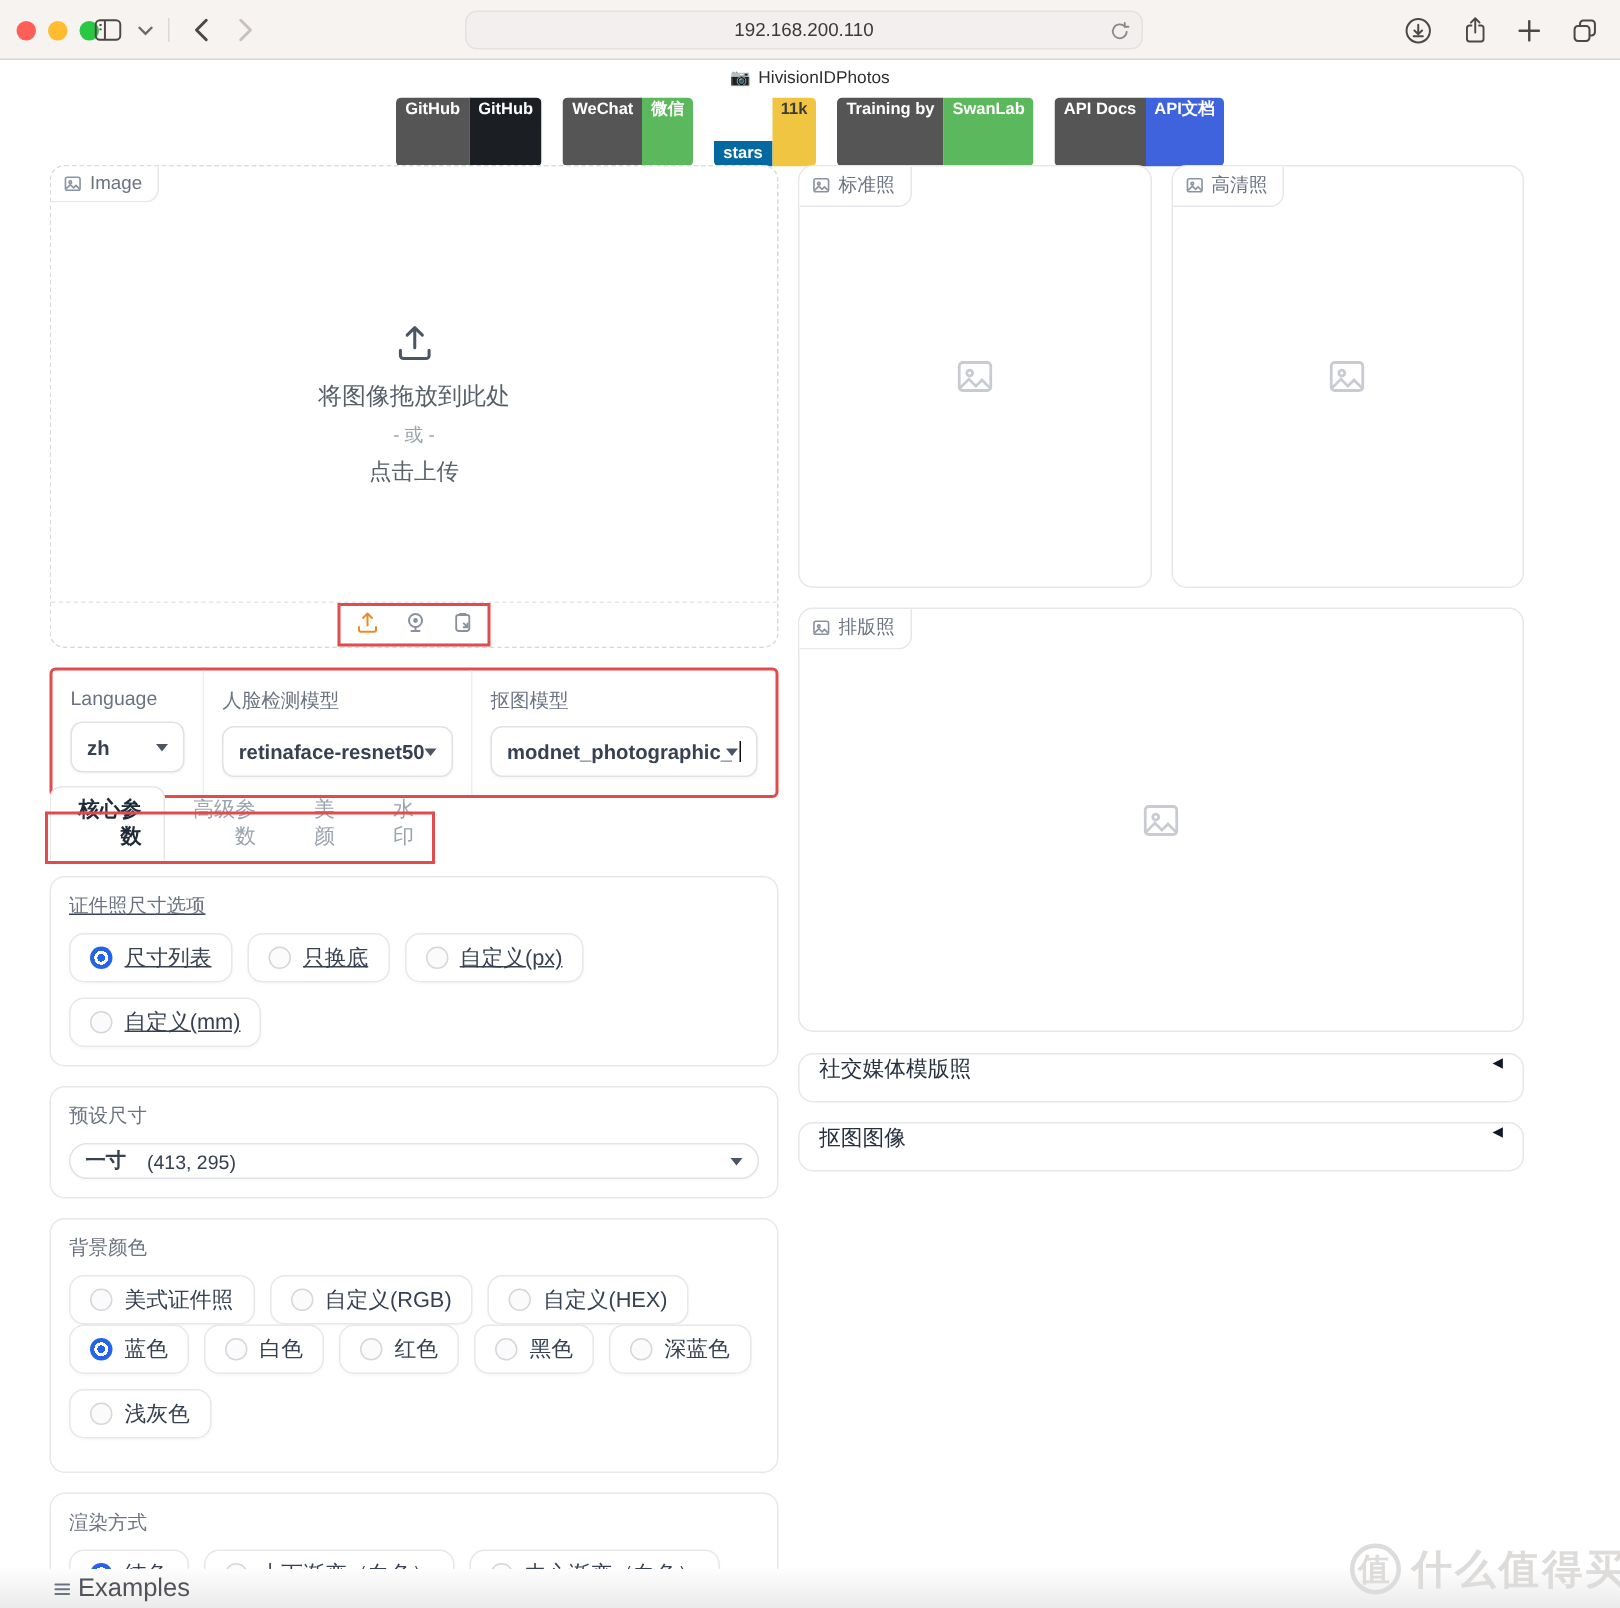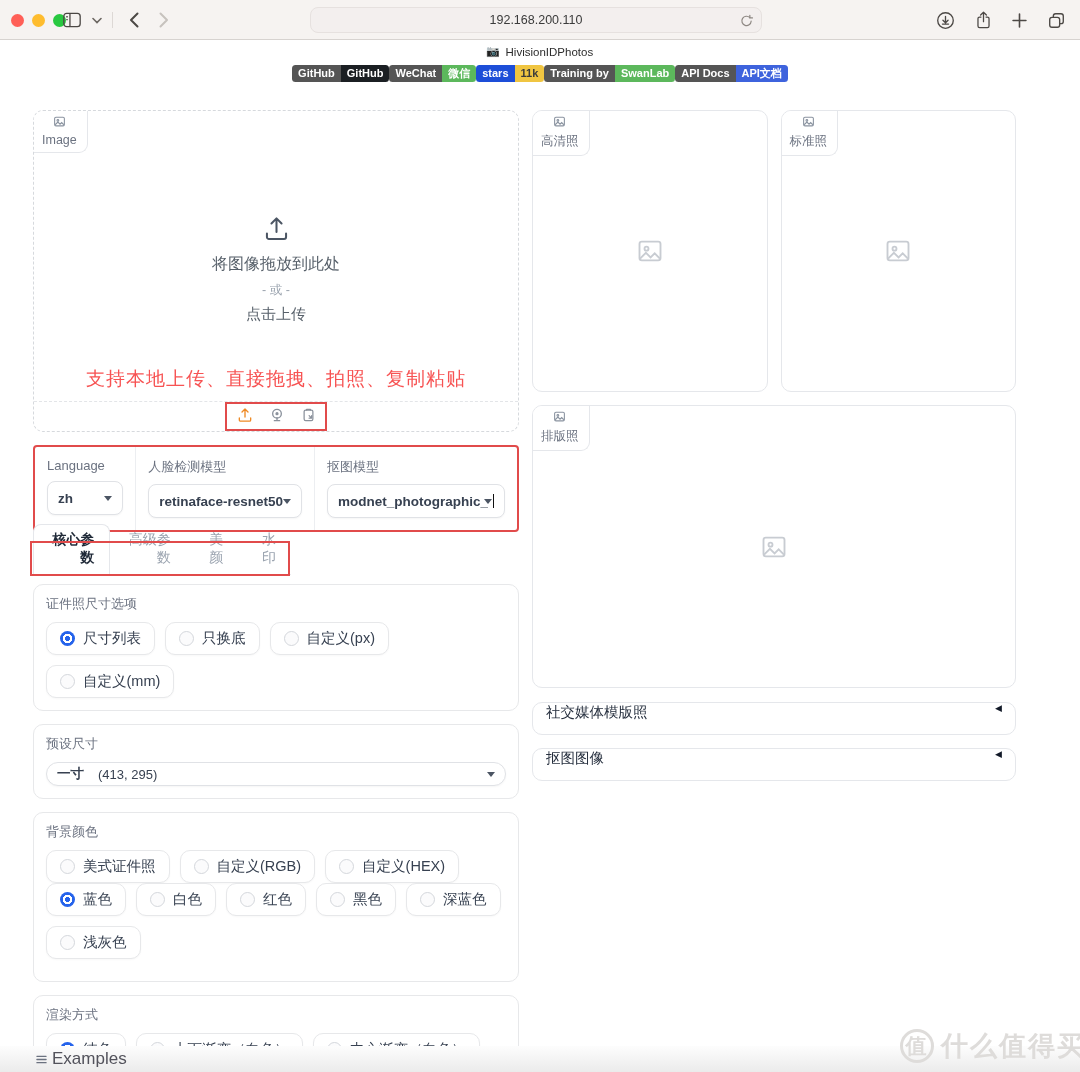--- a/index.html
+++ b/index.html
@@ -20,38 +20,38 @@
     border:1px solid #e6e1df;border-radius:8px;display:flex;align-items:center;justify-content:center;
     font-size:12.5px;color:#3b3b3b;}
   .urlbar .reload{position:absolute;right:8px;top:6px;}
   .nav-right{position:absolute;right:14px;top:0;height:40px;display:flex;align-items:center;gap:20px;}
 
   
   .page{position:absolute;top:41px;left:0;right:0;bottom:0;background:#fff;}
   .page-header{position:absolute;top:4px;left:0;right:0;display:flex;justify-content:center;
     align-items:center;gap:5px;font-size:11.5px;color:#2d2d2d;}
   .app-logo{font-size:11px;filter:grayscale(.4);}
-  .badges{position:absolute;top:24px;left:0;right:0;display:flex;justify-content:center;}
+  .badges{position:absolute;top:24px;left:0;right:0;display:flex;justify-content:center;gap:14px;}
   .badge{display:flex;font-size:11px;font-weight:600;border-radius:3.5px;overflow:hidden;line-height:17px;}
   .badge span{padding:0 6px;}
   .b-gray{background:#555;color:#fff;}
   .b-black{background:#1b1f23;color:#fff;}
   .b-green{background:#5cb85c;color:#fff;}
   .b-yellow{background:#f0c541;color:#3b3b3b;}
   .b-blue{background:#3e63dd;color:#fff;}
-  .b-dark{background:#1d4ed8;color:#fff;}
+  .b-dark{background:#0369a1;color:#fff;margin-top:29px;}
 
   
   .left-col{position:absolute;left:33px;top:69px;width:486px;}
   .right-col{position:absolute;left:532px;top:69px;width:484px;}
 
   
   .glabel{position:absolute;top:0;left:0;display:flex;align-items:center;gap:5px;background:#fff;
     padding:4px 10px 5px 8px;border-right:1px solid #e5e7eb;border-bottom:1px solid #e5e7eb;
-    border-radius:9px 0 9px 0;font-size:12.5px;color:#6b7280;z-index:2;flex-direction:column;}
+    border-radius:9px 0 9px 0;font-size:12.5px;color:#6b7280;z-index:2;}
 
   
   .upload-box{position:relative;height:322px;border:1px dashed #d6d9dd;border-radius:10px;background:#fff;}
   .upload-main{height:290px;display:flex;flex-direction:column;align-items:center;padding-top:104px;}
   .drop-text{margin-top:12px;font-size:16px;color:#57606a;}
   .or-text{margin-top:7px;font-size:12.5px;color:#9aa3ae;}
   .click-text{margin-top:6px;font-size:15px;color:#57606a;}
   .hint-text{margin-top:42px;font-size:19px;color:#f75353;letter-spacing:1px;font-weight:500;}
   .upload-footer{position:relative;height:31px;border-top:1px dashed #e3e5e8;display:flex;
     align-items:center;justify-content:center;gap:16px;}
@@ -227,21 +227,20 @@
           <span>Image</span>
         </div>
         <div class="upload-main">
           <svg width="27" height="27" viewBox="0 0 24 24" fill="none" stroke="#4b5563" stroke-width="1.8" stroke-linecap="round" stroke-linejoin="round">
             <path d="M12 15V3.5M7.5 7.5L12 3l4.5 4.5"></path>
               <path d="M3.5 16.5v3A1.8 1.8 0 0 0 5.3 21.3h13.4a1.8 1.8 0 0 0 1.8-1.8v-3"></path>
           </svg>
           <div class="drop-text">将图像拖放到此处</div>
           <div class="or-text">- 或 -</div>
           <div class="click-text">点击上传</div>
-          <div class="hint-text">支持本地上传、直接拖拽、拍照、复制粘贴</div>
         </div>
         <div class="upload-footer">
           <div class="src-redbox"></div>
           <span>
             <svg width="16" height="16" viewBox="0 0 24 24" fill="none" stroke="#ee8a25" stroke-width="2" stroke-linecap="round" stroke-linejoin="round">
               <path d="M12 15V3.5M7.5 7.5L12 3l4.5 4.5"></path>
                 <path d="M3.5 16.5v3A1.8 1.8 0 0 0 5.3 21.3h13.4a1.8 1.8 0 0 0 1.8-1.8v-3"></path>
             </svg>
           </span>
           <span>
@@ -289,21 +288,21 @@
       <div class="tabs-wrap">
         <div class="tabs-redbox"></div>
         <div class="tabs">
           <div class="tab active">核心参数</div>
           <div class="tab">高级参数</div>
           <div class="tab">美颜</div>
           <div class="tab">水印</div>
         </div>
       </div>
 
-      <div class="group" style="margin-top:9px;">
+      <div class="group" style="margin-top:9px;text-decoration:underline;">
         <div class="group-label">证件照尺寸选项</div>
         <div class="pills">
           <div class="pill">
             <span class="radio on"></span>
             <span>尺寸列表</span>
           </div>
           <div class="pill">
             <span class="radio"></span>
             <span>只换底</span>
           </div>
@@ -393,36 +392,36 @@
 
     <div class="right-col">
       <div class="out-row">
         <div class="panel half">
           <div class="glabel">
             <svg width="13" height="13" viewBox="0 0 24 24" fill="none" stroke="#8a93a0" stroke-width="2">
                 <rect x="3" y="4" width="18" height="16" rx="2.5"></rect>
                 <circle cx="9" cy="10" r="1.6"></circle>
                 <path d="M4 18l5-5 4 4 3-3 4 4"></path>
               </svg>
-            <span>高清照</span>
+            <span>标准照</span>
           </div>
           <svg width="28" height="28" viewBox="0 0 24 24" fill="none" stroke="#c8ccd2" stroke-width="1.6">
               <rect x="3" y="4" width="18" height="16" rx="2"></rect>
               <circle cx="9" cy="10" r="1.7"></circle>
               <path d="M3.5 18.5l5-5 4 4 3.5-3.5 4.5 4.5"></path>
             </svg>
         </div>
         <div class="panel half">
           <div class="glabel">
             <svg width="13" height="13" viewBox="0 0 24 24" fill="none" stroke="#8a93a0" stroke-width="2">
                 <rect x="3" y="4" width="18" height="16" rx="2.5"></rect>
                 <circle cx="9" cy="10" r="1.6"></circle>
                 <path d="M4 18l5-5 4 4 3-3 4 4"></path>
               </svg>
-            <span>标准照</span>
+            <span>高清照</span>
           </div>
           <svg width="28" height="28" viewBox="0 0 24 24" fill="none" stroke="#c8ccd2" stroke-width="1.6">
               <rect x="3" y="4" width="18" height="16" rx="2"></rect>
               <circle cx="9" cy="10" r="1.7"></circle>
               <path d="M3.5 18.5l5-5 4 4 3.5-3.5 4.5 4.5"></path>
             </svg>
         </div>
       </div>
 
       <div class="panel wide">

